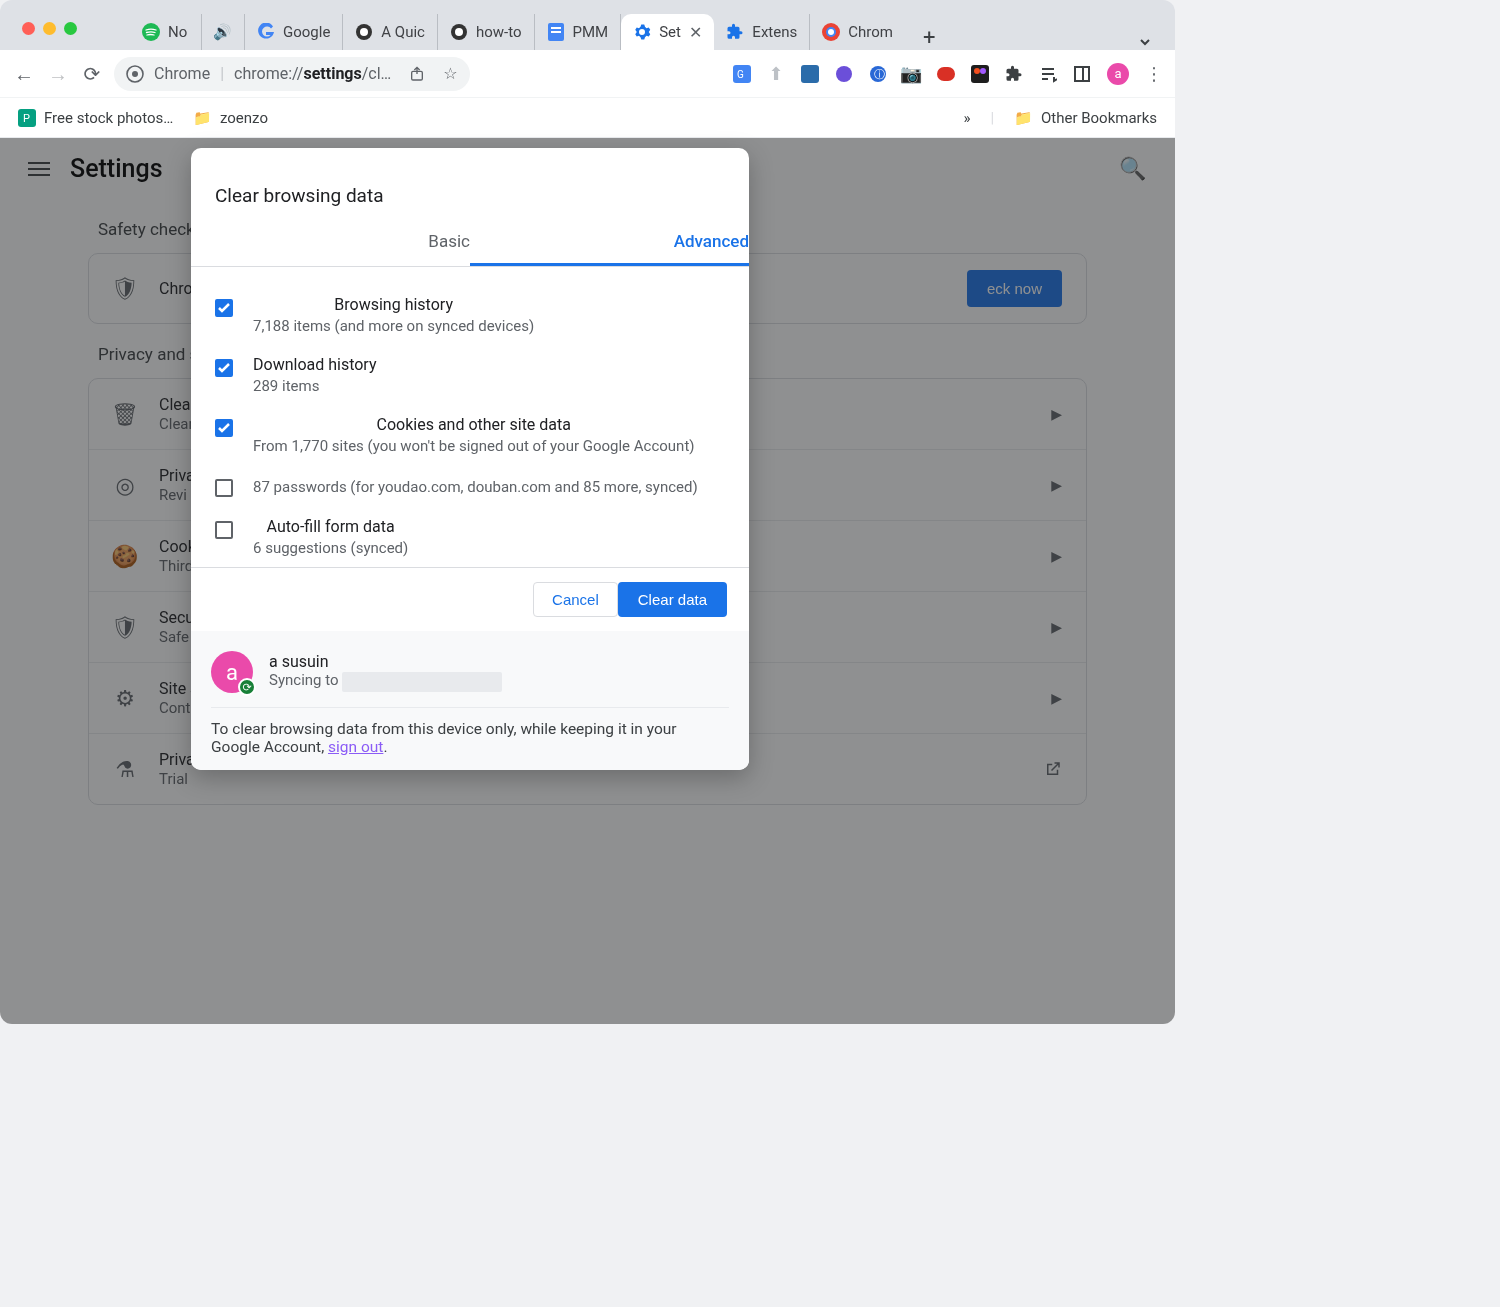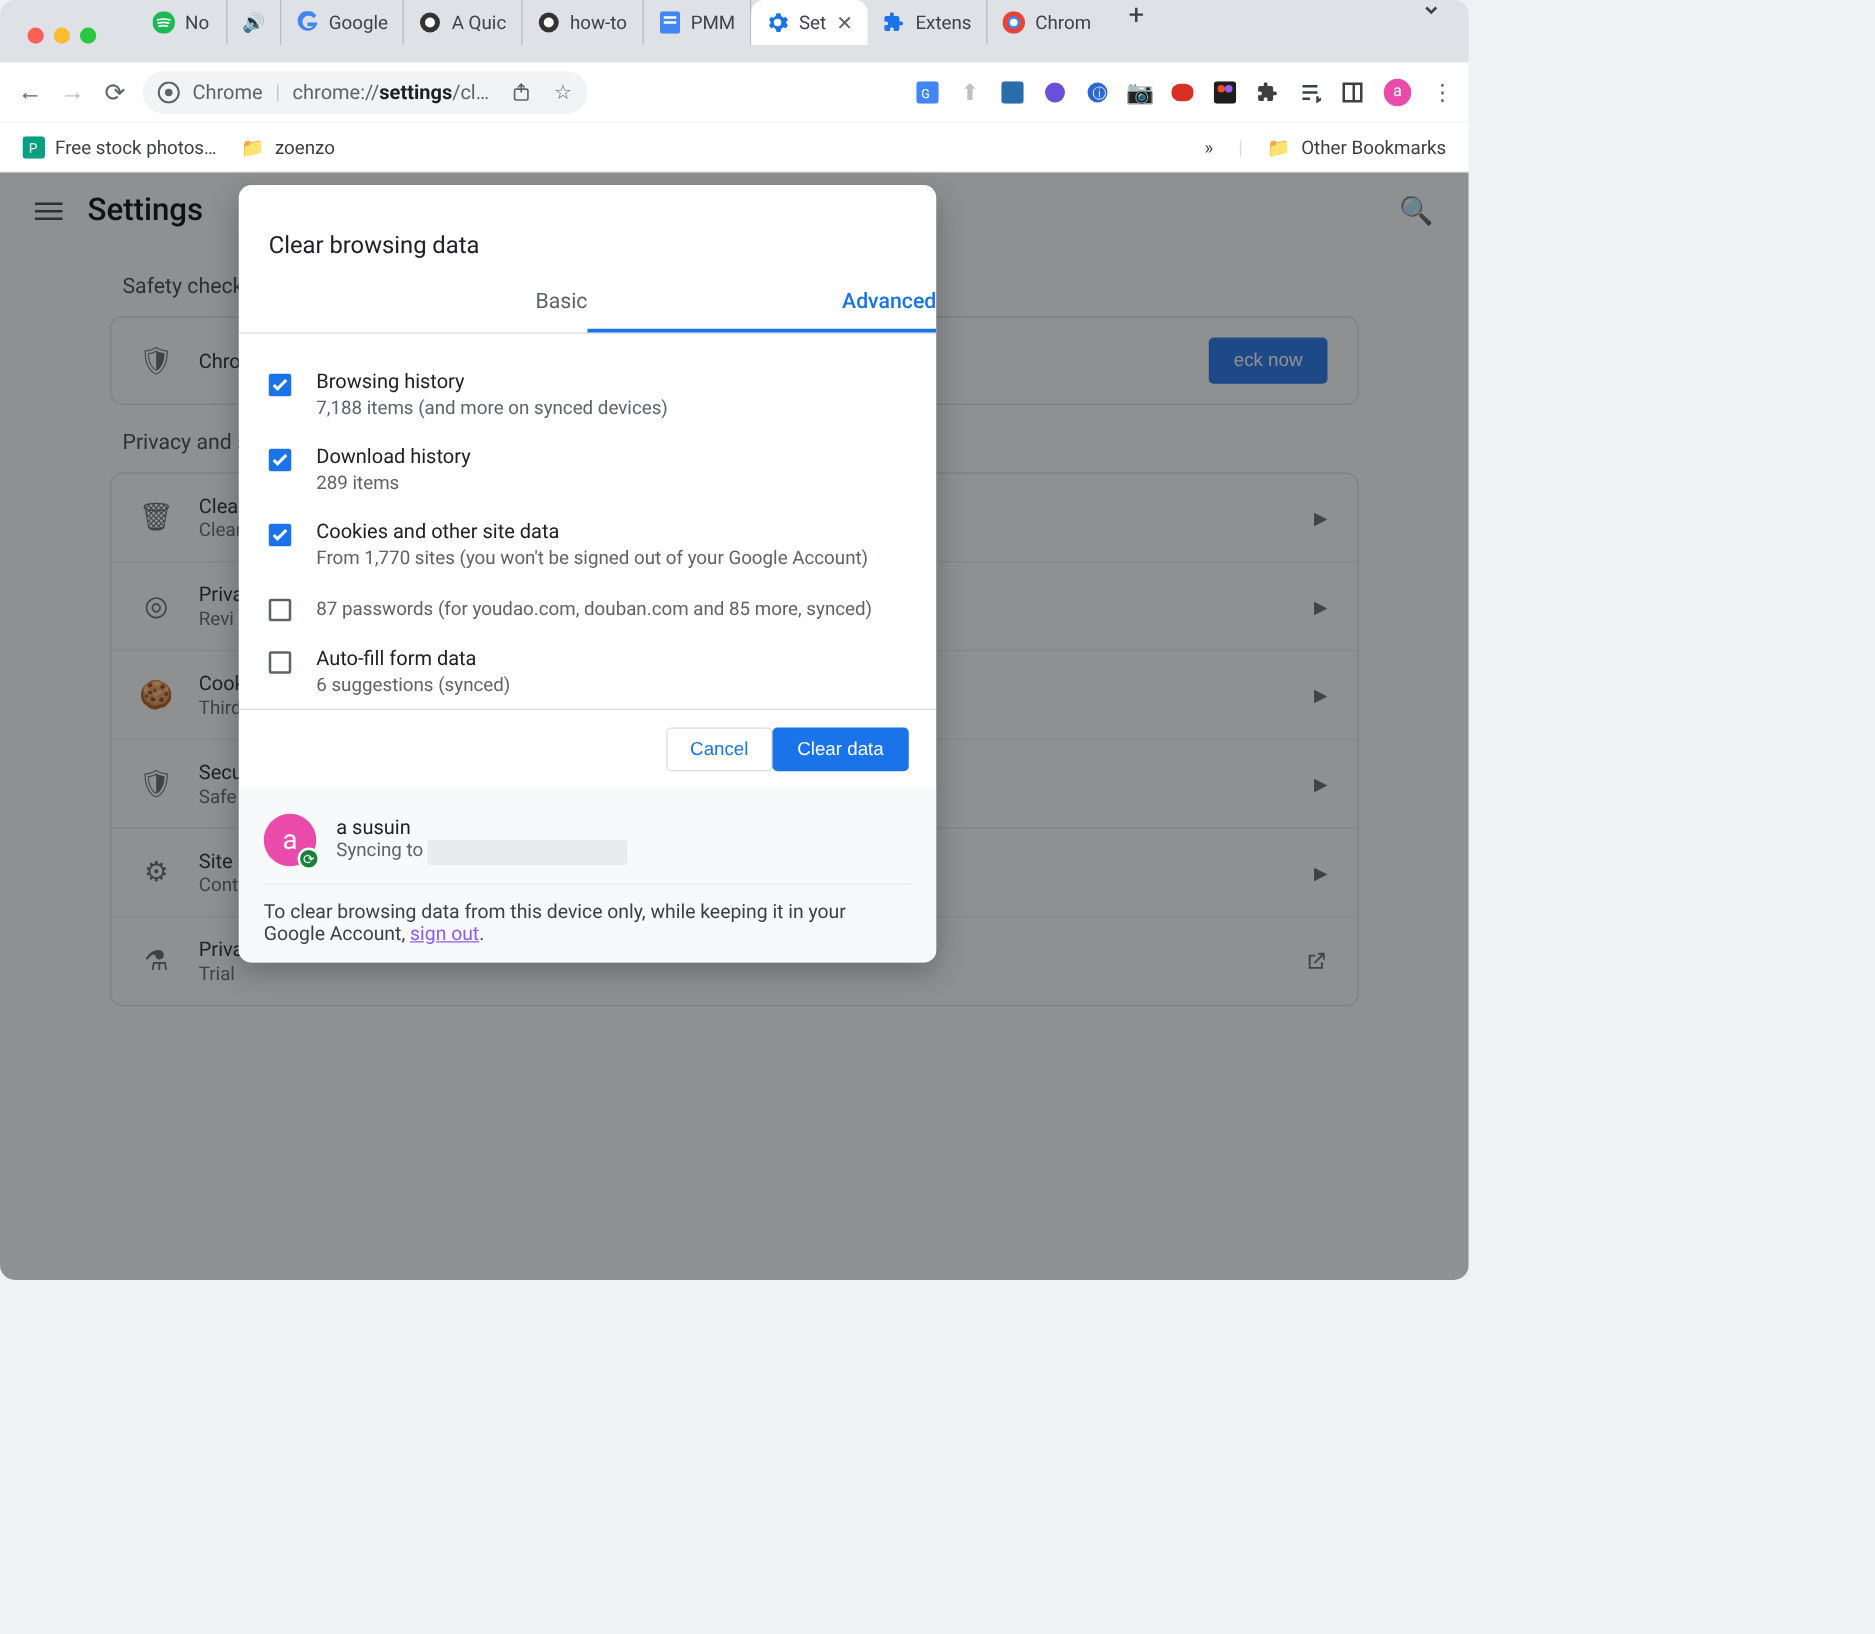--- a/index.html
+++ b/index.html
@@ -3,21 +3,21 @@
 <meta charset="utf-8">
 <style>
 * { box-sizing: border-box; margin: 0; padding: 0; }
 body { font-family: Roboto, "Segoe UI", Arial, sans-serif; background: #f0f1f3; width: 1175px; height: 1024px; overflow: hidden; border-radius: 12px; }
 
 .browser-chrome { background: #dee1e6; }
 .traffic-lights { display:flex; gap:8px; position:absolute; left:22px; top:22px; }
 .light { width:13px; height:13px; border-radius:50%; }
 .light.red{background:#ff5f57;} .light.yellow{background:#febc2e;} .light.green{background:#28c840;}
 
-.tabs-row { display:flex; align-items:flex-start; height:50px; padding-left:110px; padding-right:14px; gap:0; }
+.tabs-row { display:flex; align-items:flex-end; height:50px; padding-left:110px; padding-right:14px; gap:0;margin-left:20px; }
 .tab { display:flex; align-items:center; gap:8px; height:36px; padding:0 12px; font-size:15px; color:#404246; border-right:1px solid #b9bdc3; flex:0 0 auto; min-width:72px; white-space:nowrap; overflow:hidden; }
 .tab .favicon { width:18px; height:18px; display:flex; align-items:center; justify-content:center; }
 .tab.active { background:#fff; border-radius:10px 10px 0 0; border-right:none; }
 .tab-close { color:#5f6368; font-size:16px; }
 .new-tab { margin-left:8px; font-size:22px; color:#3c4043; padding:0 10px; cursor:pointer;}
 .tab-overflow { margin-left:auto; padding:0 8px; }
 
 .addr-row { background:#fff; display:flex; align-items:center; height:48px; padding:0 12px; gap:10px; border-bottom:1px solid #f1f3f4; }
 .nav-btn { width:24px; text-align:center; font-size:20px; color:#5f6368; }
 .nav-btn.disabled{opacity:.4;}
@@ -53,21 +53,21 @@
 .dialog{ position:absolute; left:191px; top:10px; width:558px; background:#fff; border-radius:10px; box-shadow:0 8px 24px rgba(0,0,0,0.25); overflow:hidden; }
 .dlg-title{ padding:36px 24px 12px; font-size:19px; color:#202124;}
 .dlg-tabs{ display:flex; border-bottom:1px solid #dadce0;}
 .dlg-tab{ flex:1; text-align:right; padding:12px 0; font-size:17px; color:#5f6368;}
 .dlg-tab.active{ color:#1a73e8; border-bottom:3px solid #1a73e8; font-weight:500;}
 .dlg-body{ max-height:360px; overflow:hidden; padding:18px 24px 0;}
 .opt{ display:flex; gap:20px; padding:10px 0;}
 .cb{ width:18px;height:18px; border:2px solid #5f6368; border-radius:2px; margin-top:4px; flex:0 0 18px; display:flex;align-items:center;justify-content:center;}
 .cb.checked{ background:#1a73e8; border-color:#1a73e8;}
 .cb.checked svg{ stroke:#fff; }
-.opt-text .ot-title{ font-size:16px; color:#202124;}
+.opt-text .ot-title{ font-size:16px; color:#202124;text-align:center;}
 .opt-text .ot-sub{ font-size:15px; color:#5f6368; margin-top:3px;}
 .dlg-actions{ display:flex; justify-content:flex-end; gap:0; padding:14px 22px; border-top:1px solid #dadce0;}
 .btn-sec{ background:#fff;border:1px solid #dadce0;color:#1a73e8;padding:8px 18px;border-radius:4px;font-size:15px;}
 .btn-pri{ background:#1a73e8;color:#fff;border:none;padding:8px 20px;border-radius:4px;font-size:15px;}
 .dlg-footer{ background:#f8f9fa; padding:14px 20px; }
 .sync-row{ display:flex; align-items:center; gap:16px; padding:6px 0 14px; border-bottom:1px solid #e8eaed;}
 .big-avatar{ width:42px;height:42px;border-radius:50%;background:#ea4aaa;color:#fff;display:flex;align-items:center;justify-content:center;font-size:22px;position:relative;}
 .sync-badge{position:absolute;right:-3px;bottom:-3px;width:18px;height:18px;background:#188038;border-radius:50%;border:2px solid #fff;display:flex;align-items:center;justify-content:center;color:#fff;font-size:11px;}
 .redact{ display:inline-block;background:#e8eaed;width:160px;height:20px;vertical-align:middle;border-radius:2px;}
 .footer-msg{ font-size:15.5px;color:#3c4043; padding-top:12px;}

